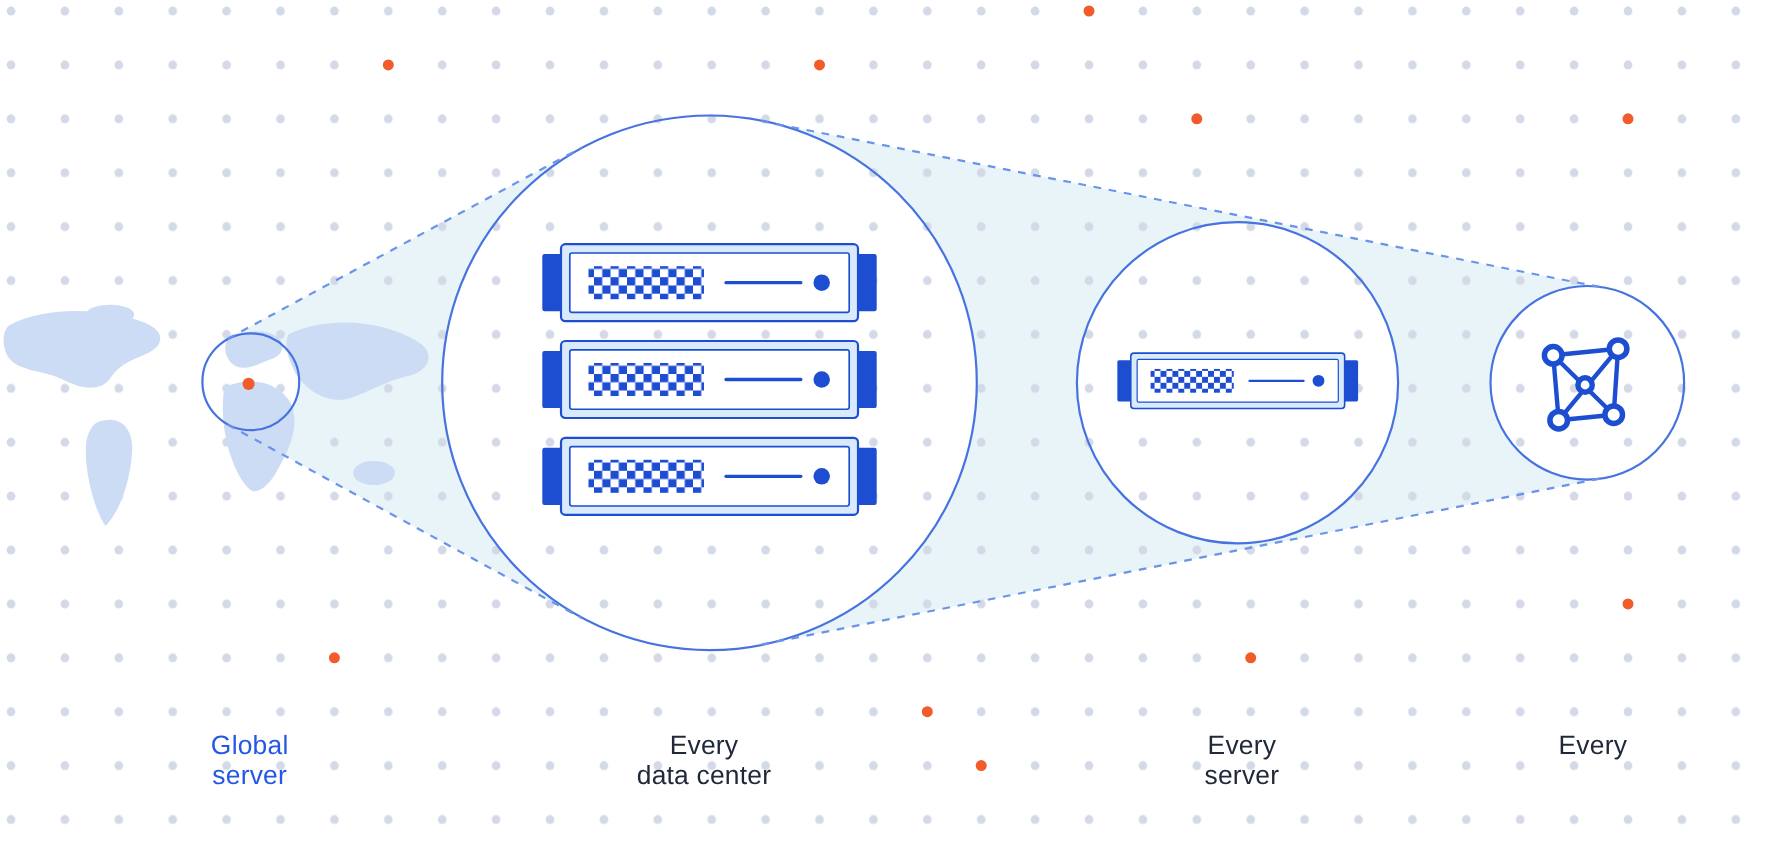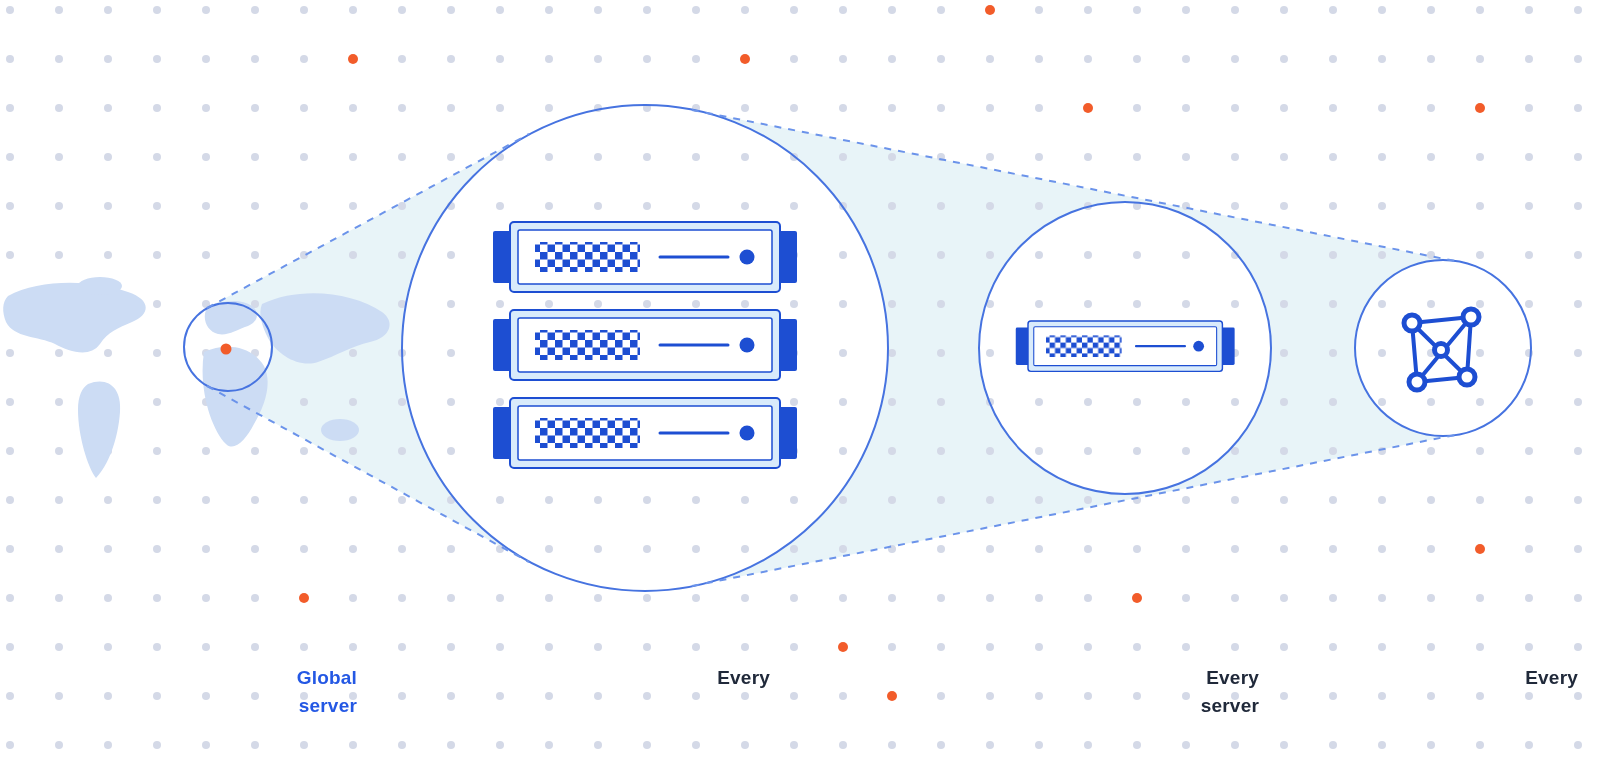--- a/index.html
+++ b/index.html
@@ -34,22 +34,22 @@
   .sv-body{fill:var(--server-fill);stroke:var(--accent-blue);stroke-width:2;}
   .sv-inner{fill:#ffffff;stroke:var(--accent-blue);stroke-width:1.5;}
   .checker-sq{fill:var(--accent-blue);}
   .sv-line{stroke:var(--accent-blue);stroke-width:3;stroke-linecap:round;}
   .sv-dot{fill:var(--accent-blue);}
   .mesh-line{stroke:var(--accent-blue);stroke-width:4;stroke-linecap:round;}
   .mesh-node{fill:#ffffff;stroke:var(--accent-blue);stroke-width:5;}
 
   
   .label{
-    position:absolute;width:260px;text-align:right;
-    font-size:19px;line-height:28px;font-weight:700;
+    position:absolute;width:260px;text-align:center;
+    font-size:24px;line-height:28px;font-weight:400;
     color:var(--label-dark);letter-spacing:0.2px;
   }
   .label span{display:block;}
   .label-global{color:var(--label-blue);}
   .label-global{left:97px;top:664px;}
   .label-datacenter{left:510px;top:664px;}
   .label-server{left:999px;top:664px;}
   .label-service{left:1318px;top:664px;}
 </style>
 </head>
@@ -162,20 +162,21 @@
       <circle class="mesh-node" cx="1441" cy="350" r="6.5"></circle>
     </g>
   </svg>
 
   <div class="label label-global">
     <span>Global</span>
     <span>server</span>
   </div>
   <div class="label label-datacenter">
     <span>Every</span>
+    <span>data center</span>
   </div>
   <div class="label label-server">
     <span>Every</span>
     <span>server</span>
   </div>
   <div class="label label-service">
     <span>Every</span>
   </div>
 
 </div>

